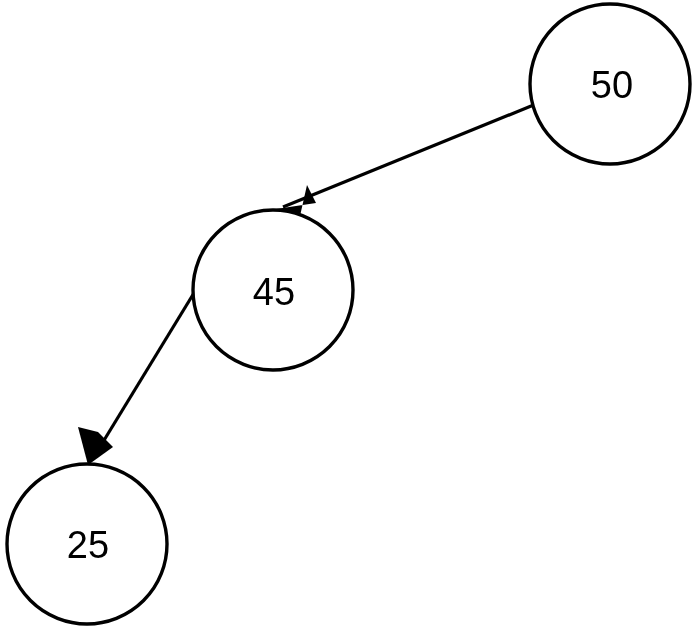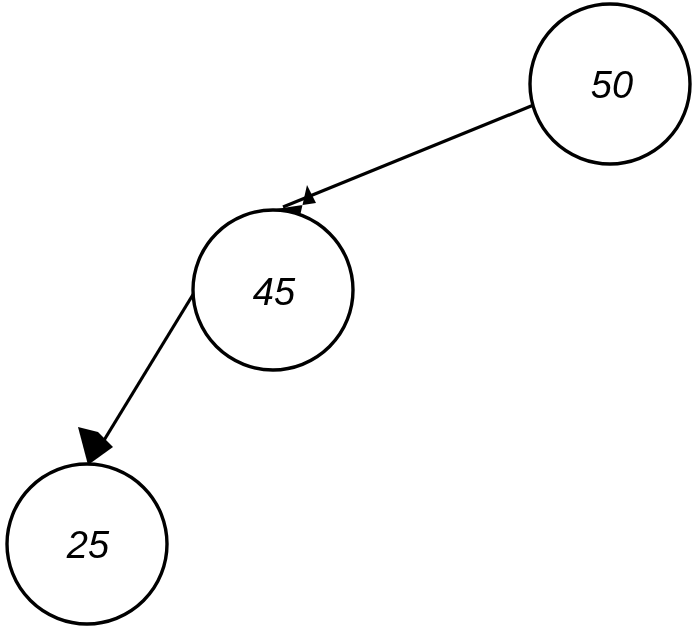--- a/index.html
+++ b/index.html
@@ -12,21 +12,20 @@
     width: 700px;
     height: 629px;
     font-family: "Liberation Sans", sans-serif;
     overflow: hidden;
   }
   #diagram-root {
     position: relative;
     width: 700px;
     height: 629px;
     background: #ffffff;
-    font-style: italic;
   }
   #tree-svg {
     position: absolute;
     top: 0;
     left: 0;
     width: 700px;
     height: 629px;
     display: block;
   }
   .node-circle {

